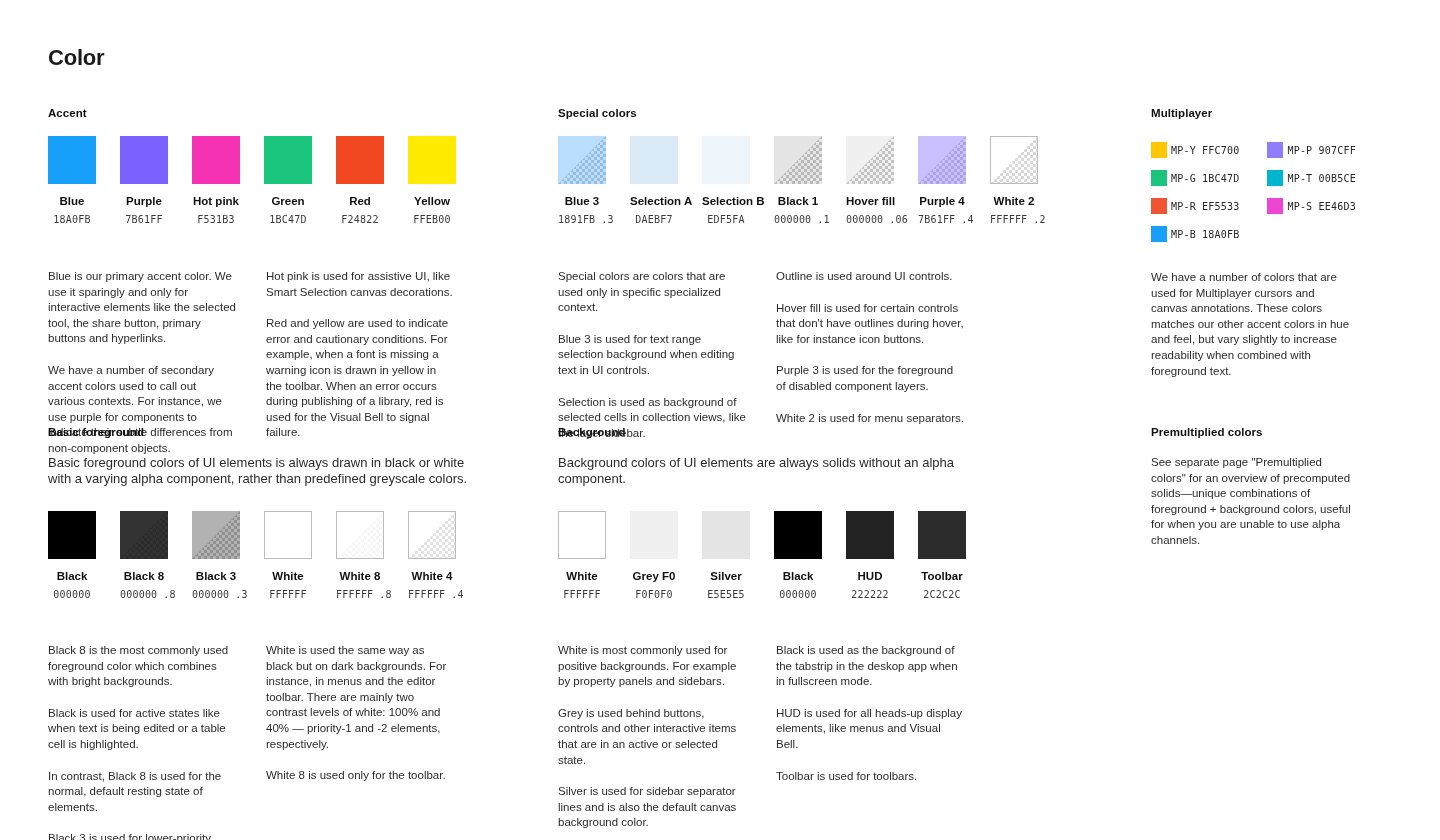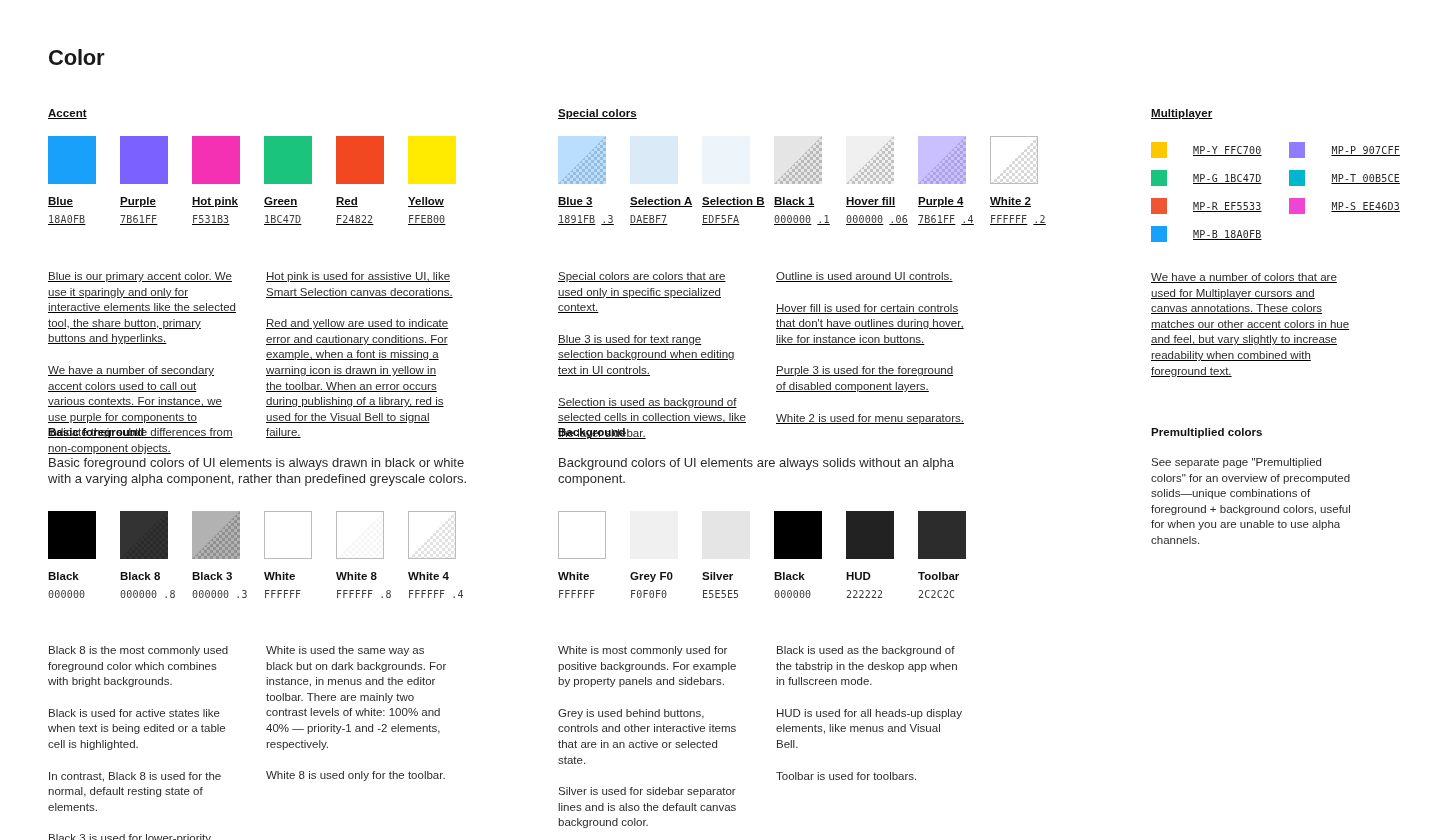--- a/index.html
+++ b/index.html
@@ -36,21 +36,21 @@
   }
 
   
   .col {
     position: absolute;
   }
   .col-left   { left: 48px;   width: 470px; }
   .col-mid    { left: 558px;  width: 470px; }
   .col-right  { left: 1151px; width: 270px; }
 
-  .row-top    { top: 106px; text-decoration: underline; }
+  .row-top    { top: 106px; }
   .row-bottom { top: 425px; }
 
   .section-title {
     font-size: 11.5px;
     font-weight: bold;
     color: #111111;
     letter-spacing: 0.05px;
     margin: 0 0 0 0;
     line-height: 14px;
   }
@@ -60,20 +60,21 @@
     line-height: 16px;
     color: #2b2b2b;
     width: 430px;
     margin-top: 16px;
   }
 
   
   .swatch-row {
     display: flex;
     gap: 24px;
+    text-align: center;
   }
   .swatch-cell {
     width: 48px;
   }
   .swatch {
     width: 48px;
     height: 48px;
     box-sizing: border-box;
     position: relative;
     overflow: hidden;
@@ -143,21 +144,21 @@
     margin-top: 22px;
   }
   .mp-col {
     display: flex;
     flex-direction: column;
     gap: 12px;
   }
   .mp-item {
     display: flex;
     align-items: center;
-    gap: 26px;
+    gap: 4px;
     height: 16px;
   }
   .mp-chip {
     width: 16px;
     height: 16px;
     flex: 0 0 16px;
   }
   .mp-label {
     font-family: "DejaVu Sans Mono", "Liberation Mono", monospace;
     font-size: 10px;

